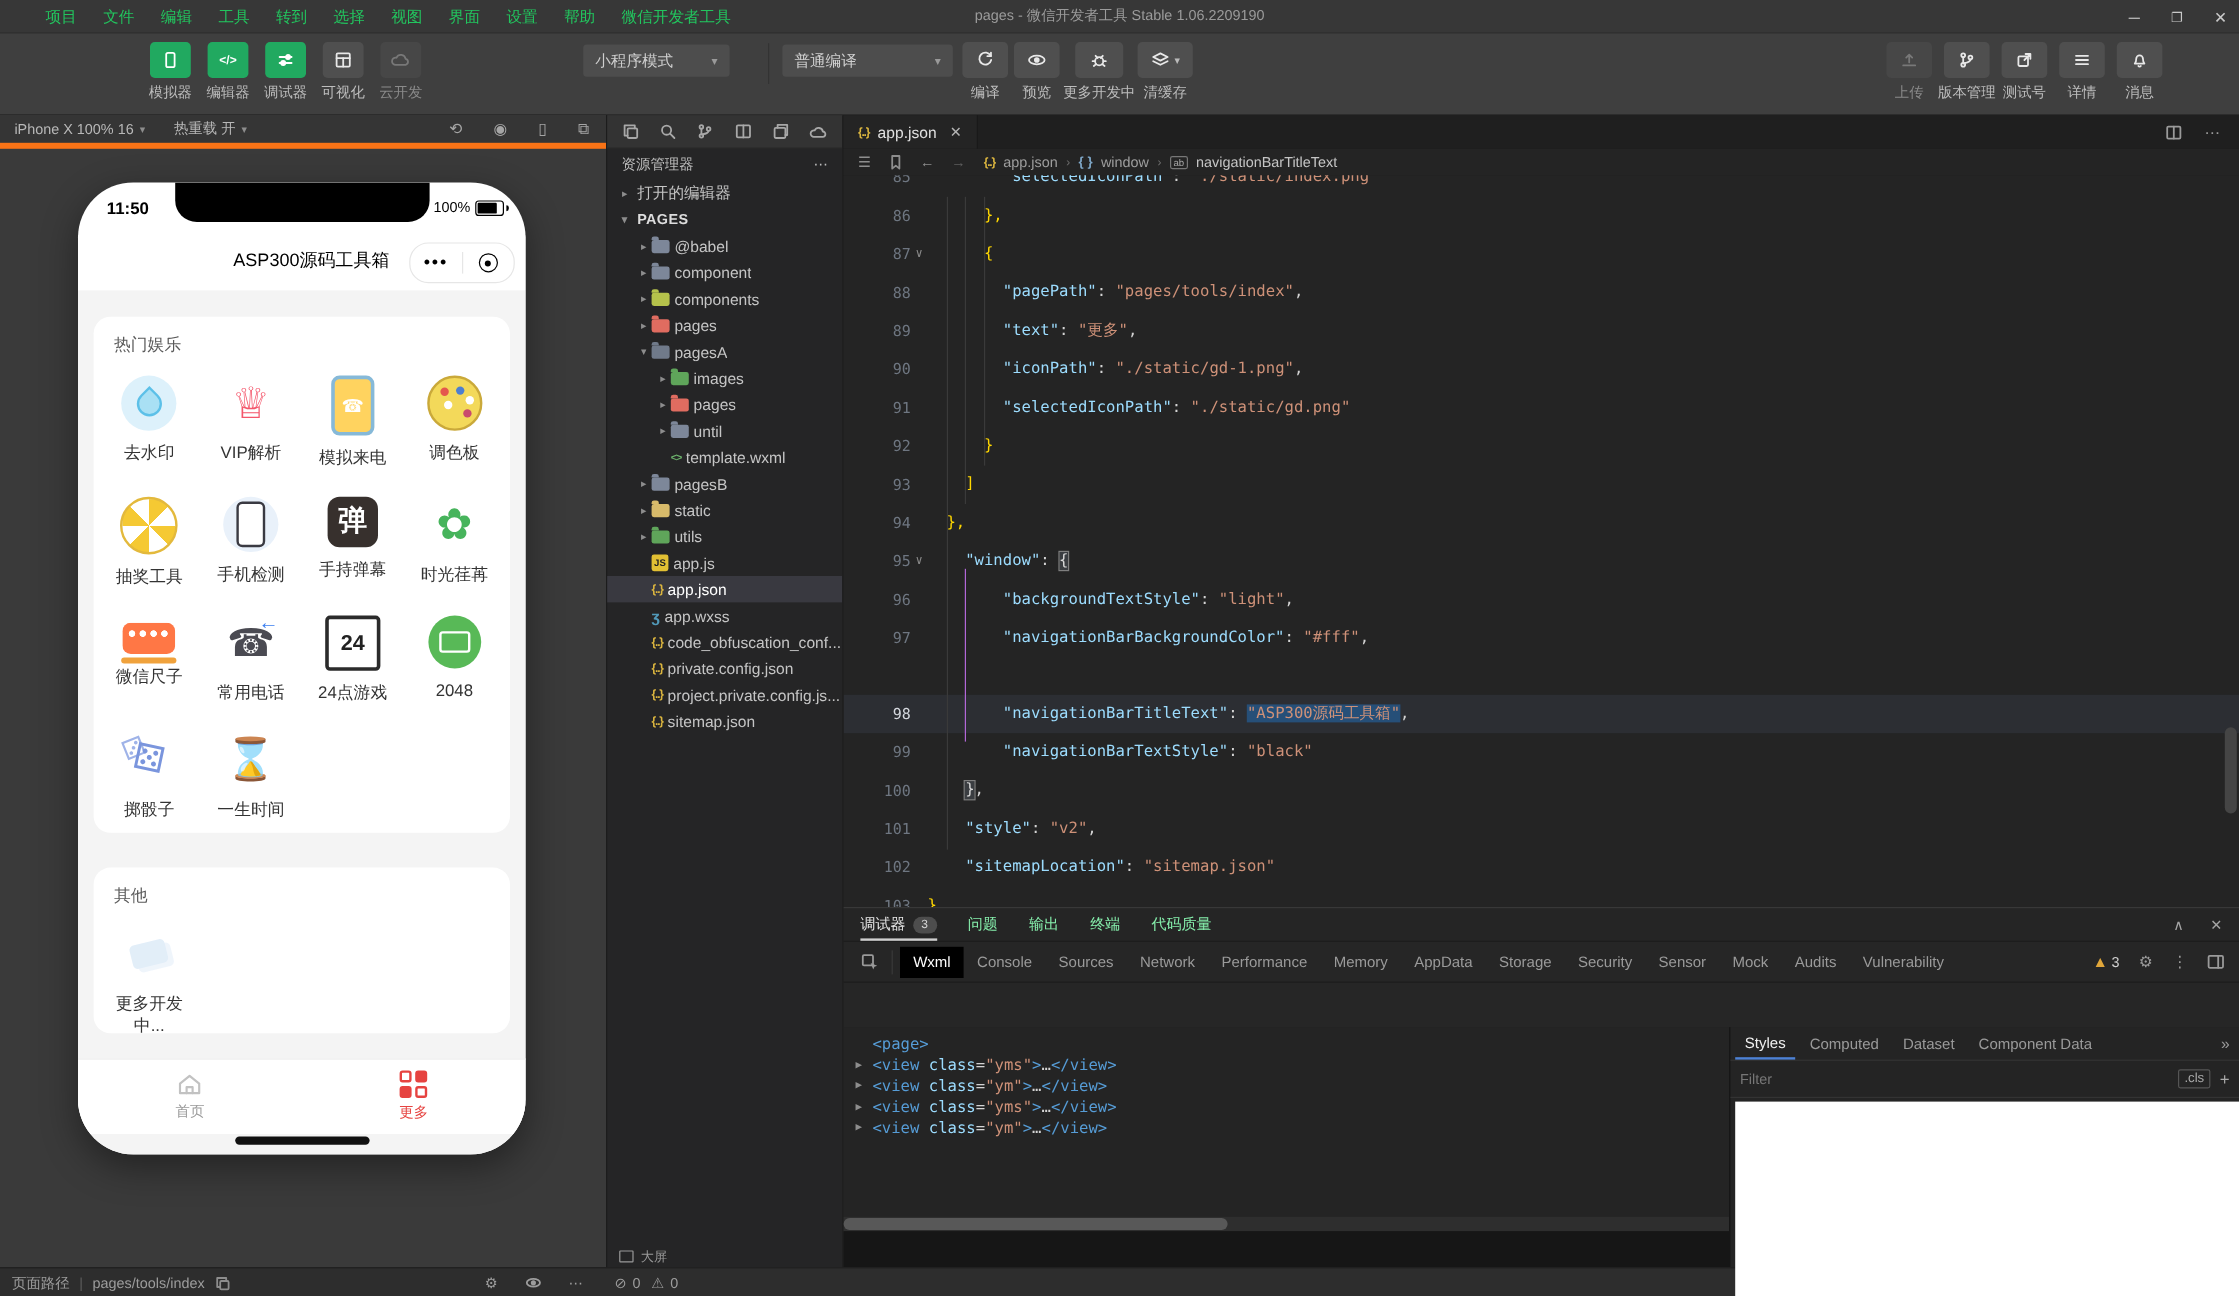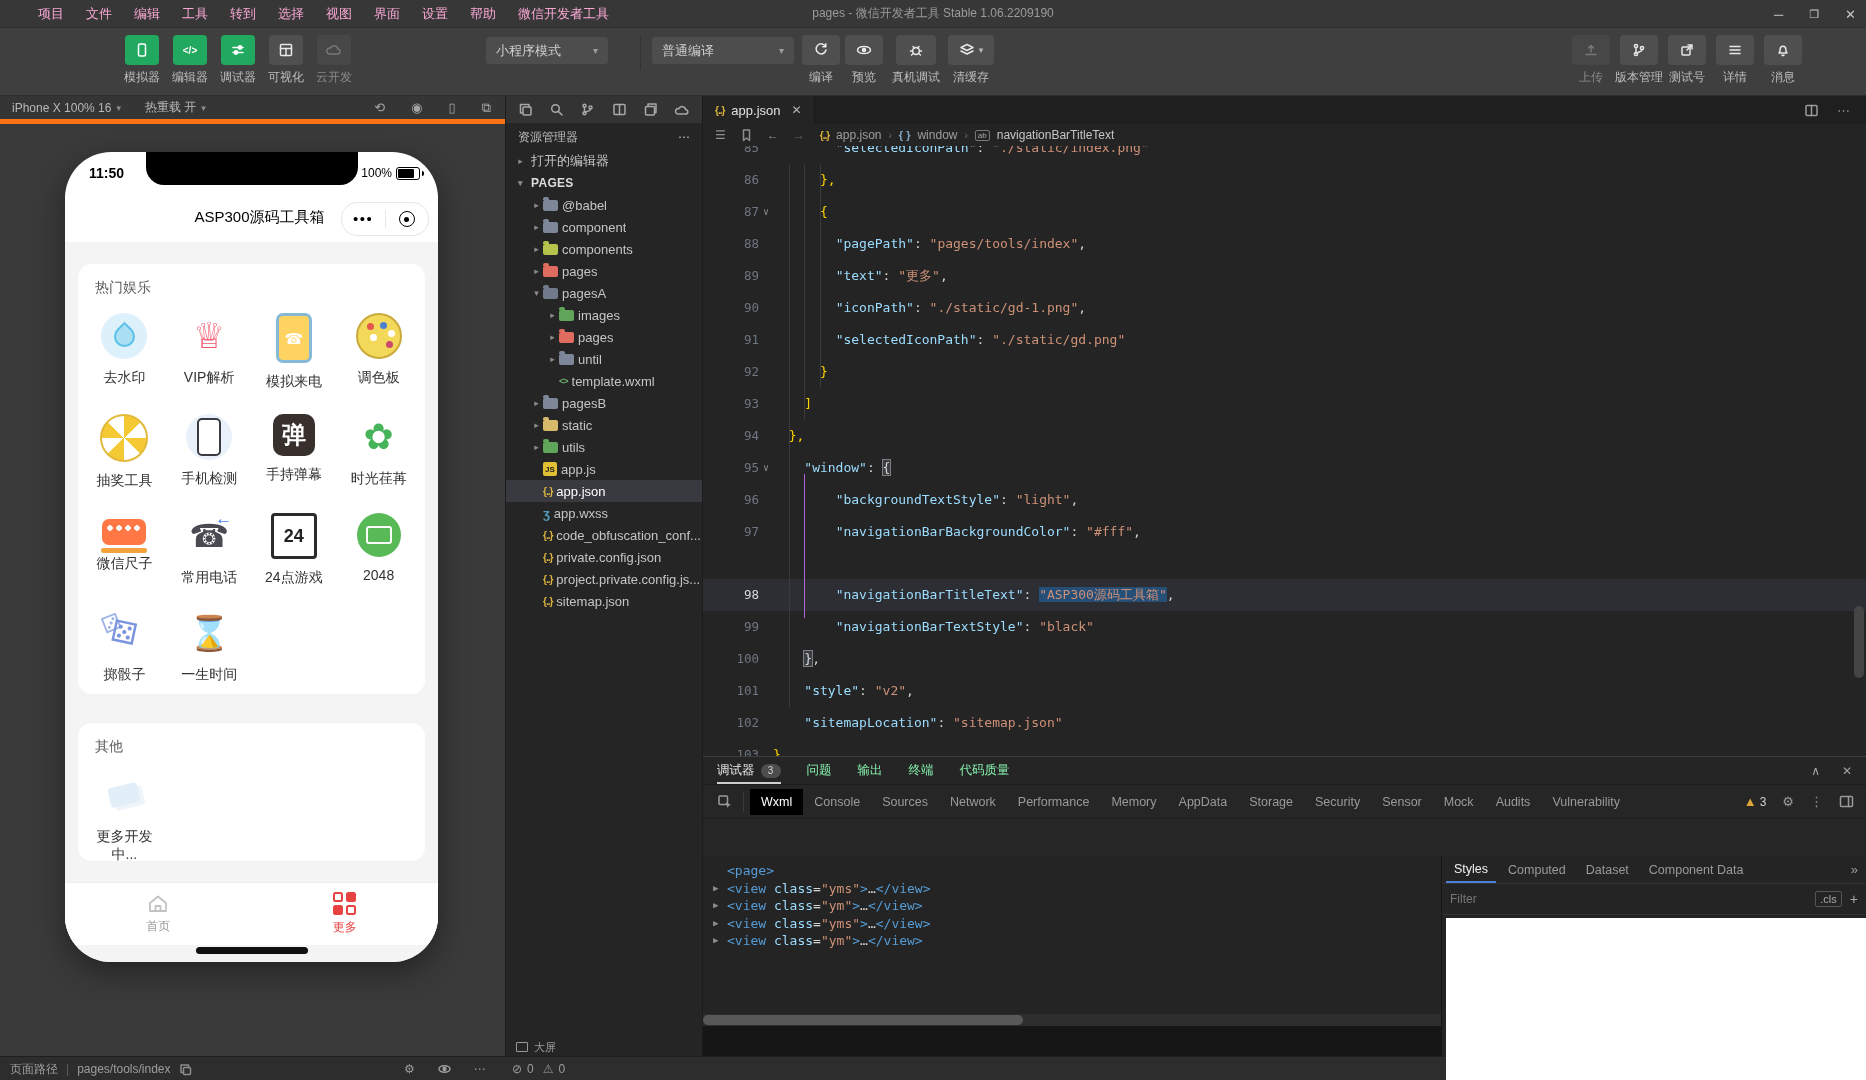--- a/index.html
+++ b/index.html
@@ -6,21 +6,21 @@
   .app{position:relative;width:1866px;height:1080px;overflow:hidden;background:#3a3a3a;
        font-family:"Liberation Sans",sans-serif;color:#ccc;font-size:13px;
        -webkit-font-smoothing:antialiased;}
   svg{display:block}
   .ic{stroke:currentColor;fill:none;stroke-width:1.5;stroke-linecap:round;stroke-linejoin:round}
 
   
   .titlebar{position:absolute;left:0;top:0;width:100%;height:28px;background:#373737;
             display:flex;align-items:center;border-bottom:1px solid #2e2e2e;box-sizing:border-box;}
   .menus{display:flex;gap:22px;padding-left:38px;}
-  .menu-item{color:#f9a8d4;font-size:13px;cursor:default;}
+  .menu-item{color:#22c55e;font-size:13px;cursor:default;}
   .win-title{position:absolute;left:0;right:0;text-align:center;color:#9b9b9b;font-size:12px;pointer-events:none;}
   .win-ctrls{position:absolute;right:10px;top:0;height:28px;display:flex;align-items:center;gap:26px;color:#c9c9c9;font-size:13px;}
 
   
   .toolbar{position:absolute;left:0;top:28px;width:100%;height:68px;background:#3f3f3f;border-bottom:1px solid #2c2c2c;box-sizing:border-box;}
   .tbtn{position:absolute;top:7px;width:48px;display:flex;flex-direction:column;align-items:center;}
   .tbtn .box{width:34px;height:30px;border-radius:4px;background:#4f4f4f;display:flex;align-items:center;justify-content:center;color:#e8e8e8;}
   .tbtn.green .box{background:#21a960;color:#fff;}
   .tbtn.disabled .box{background:#474747;color:#787878;}
   .tbtn .lbl{margin-top:4px;font-size:12px;color:#bdbdbd;white-space:nowrap;}
@@ -318,21 +318,21 @@
     </div>
     <div class="tbtn" style="left:893px;width:46px;">
       <div class="box" style="width:40px;">
           <span>
             <svg class="ic" width="16" height="16">
               <circle cx="8" cy="9" r="3.4"></circle>
               <path d="M5 4.5l1.6 1.8M11 4.5L9.4 6.3M2.5 9h2M11.5 9h2M3.5 13l2-1.6M12.5 13l-2-1.6"></path>
             </svg>
           </span>
         </div>
-      <div class="lbl">真机调试</div>
+      <div class="lbl">更多开发中</div>
     </div>
     <div class="tbtn" style="left:946px;width:50px;">
       <div class="box" style="width:46px;">
           <span>
             <svg class="ic" width="16" height="16">
               <path d="M8 2.5l6 3-6 3-6-3z"></path>
               <path d="M2 9l6 3 6-3"></path>
             </svg>
           </span>
           <span class="car" style="margin-left:4px;font-size:9px;color:#bbb;">▾</span>

